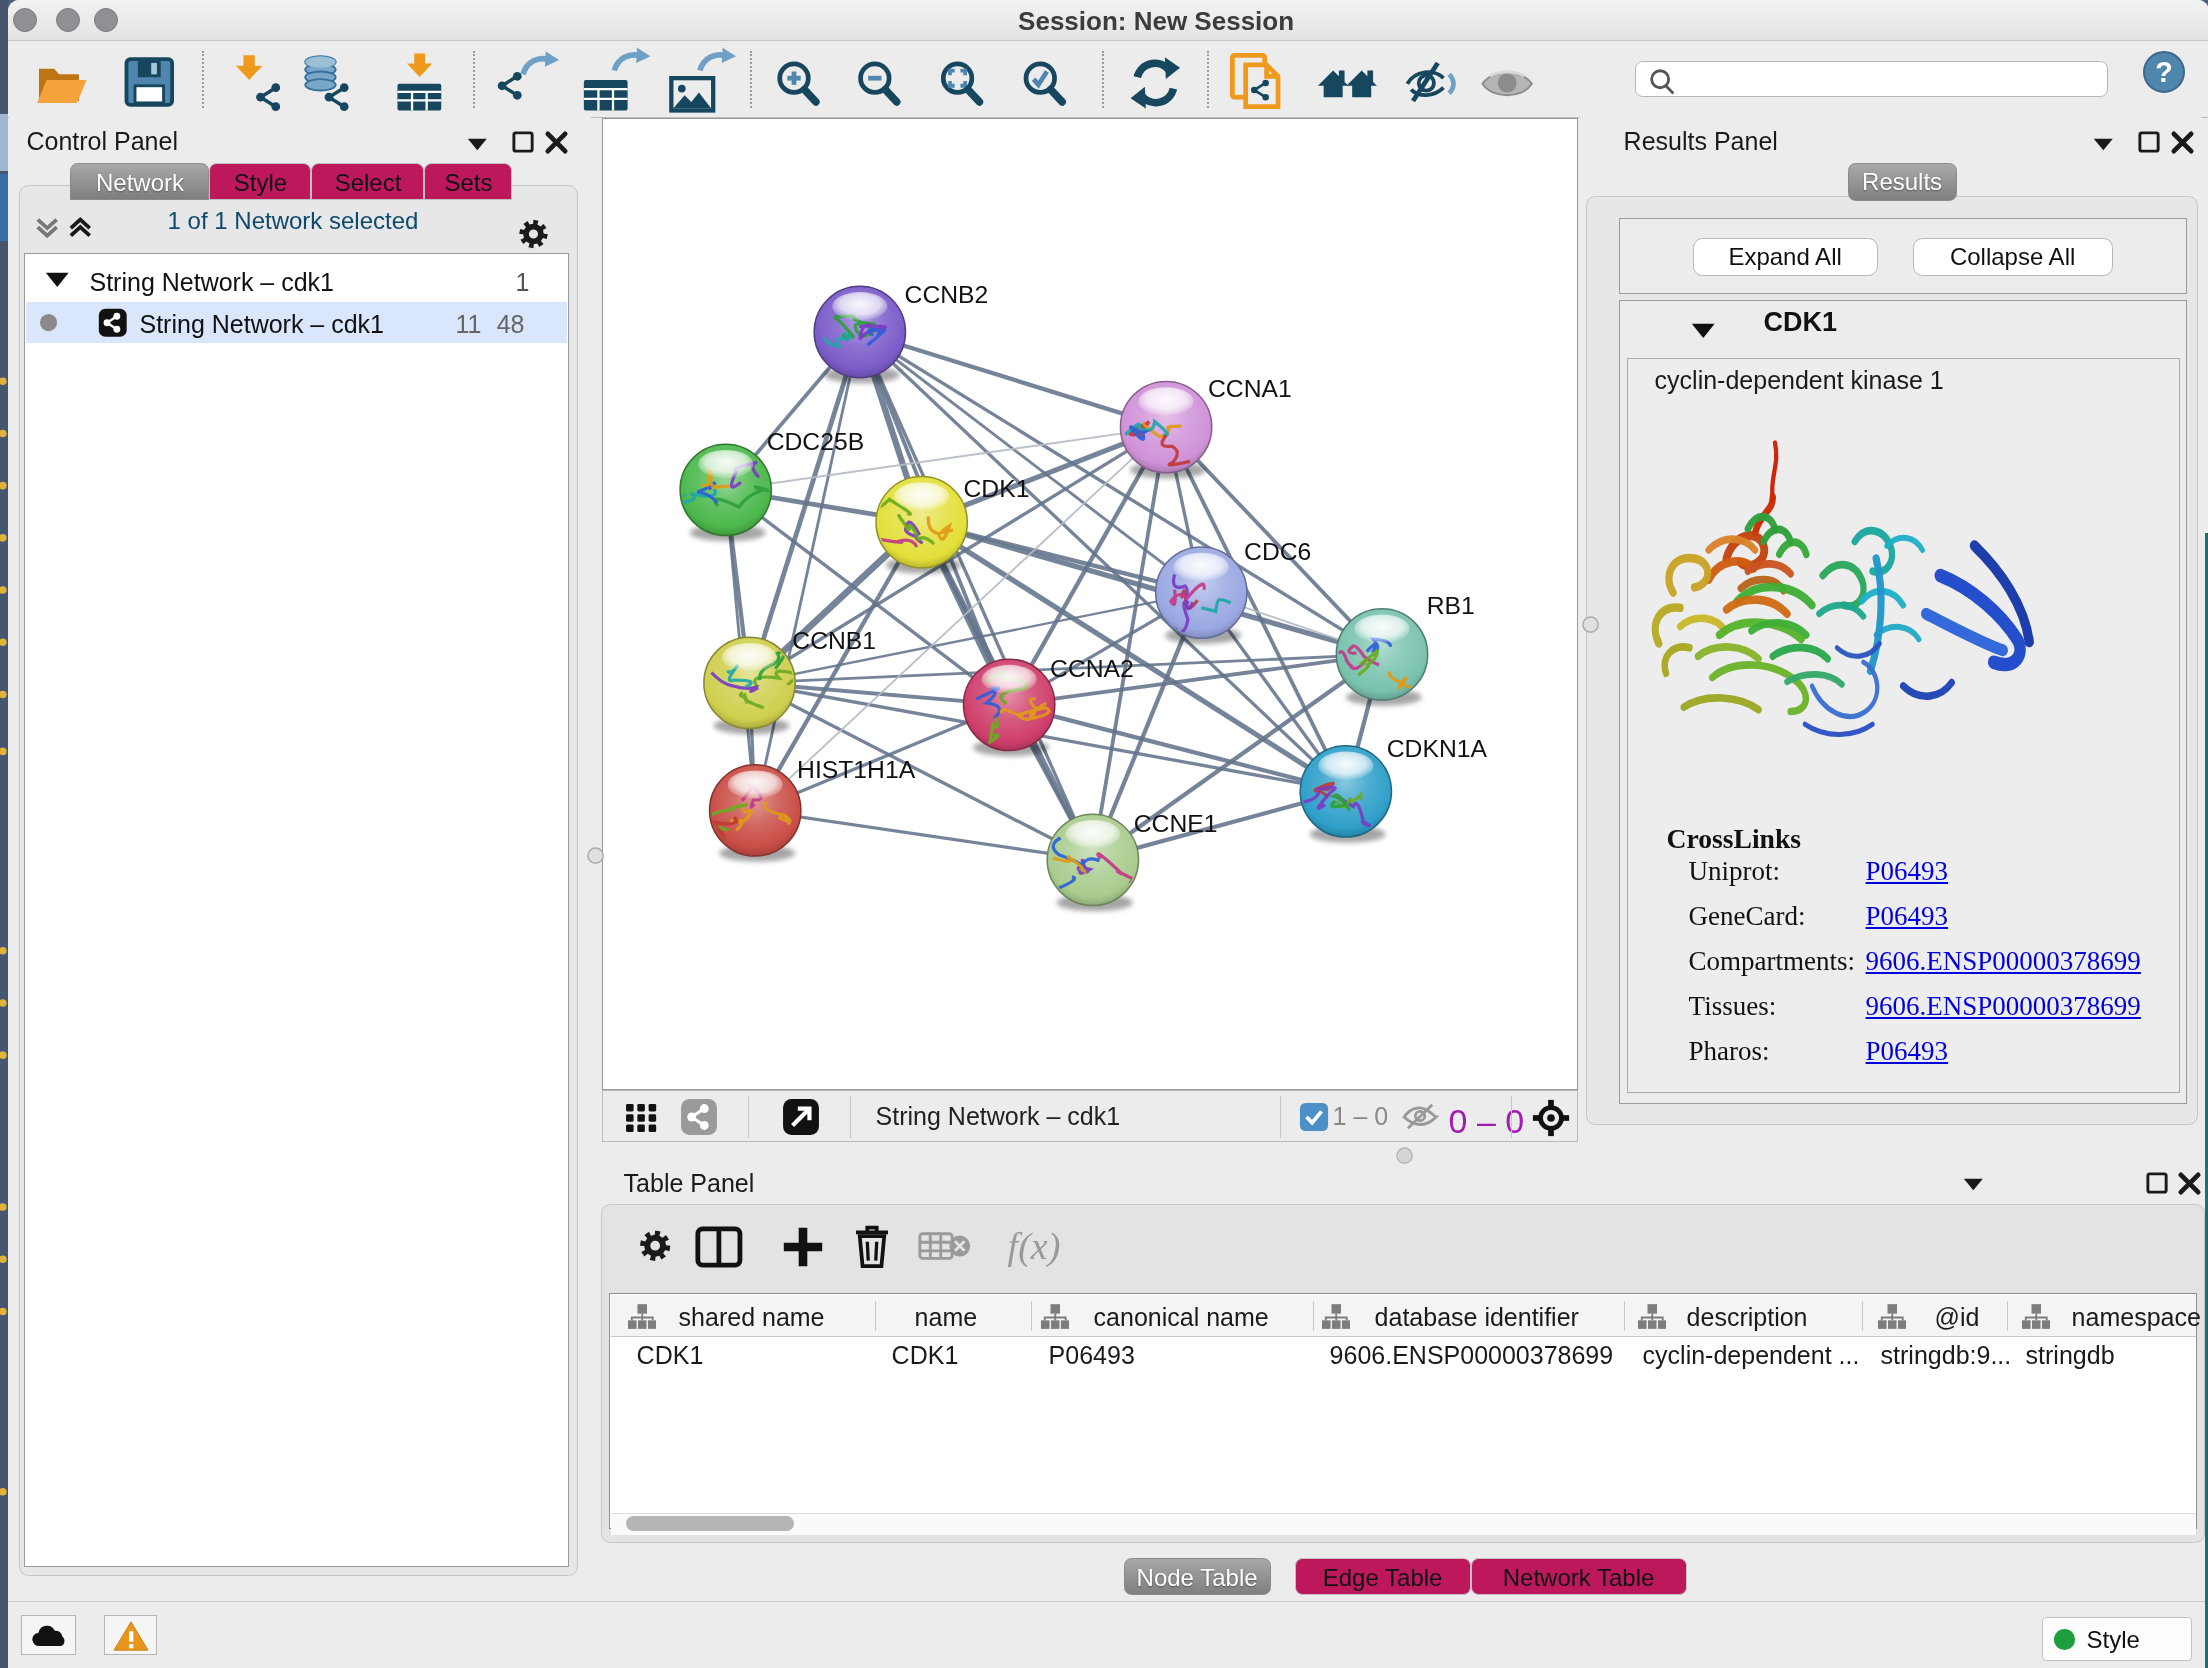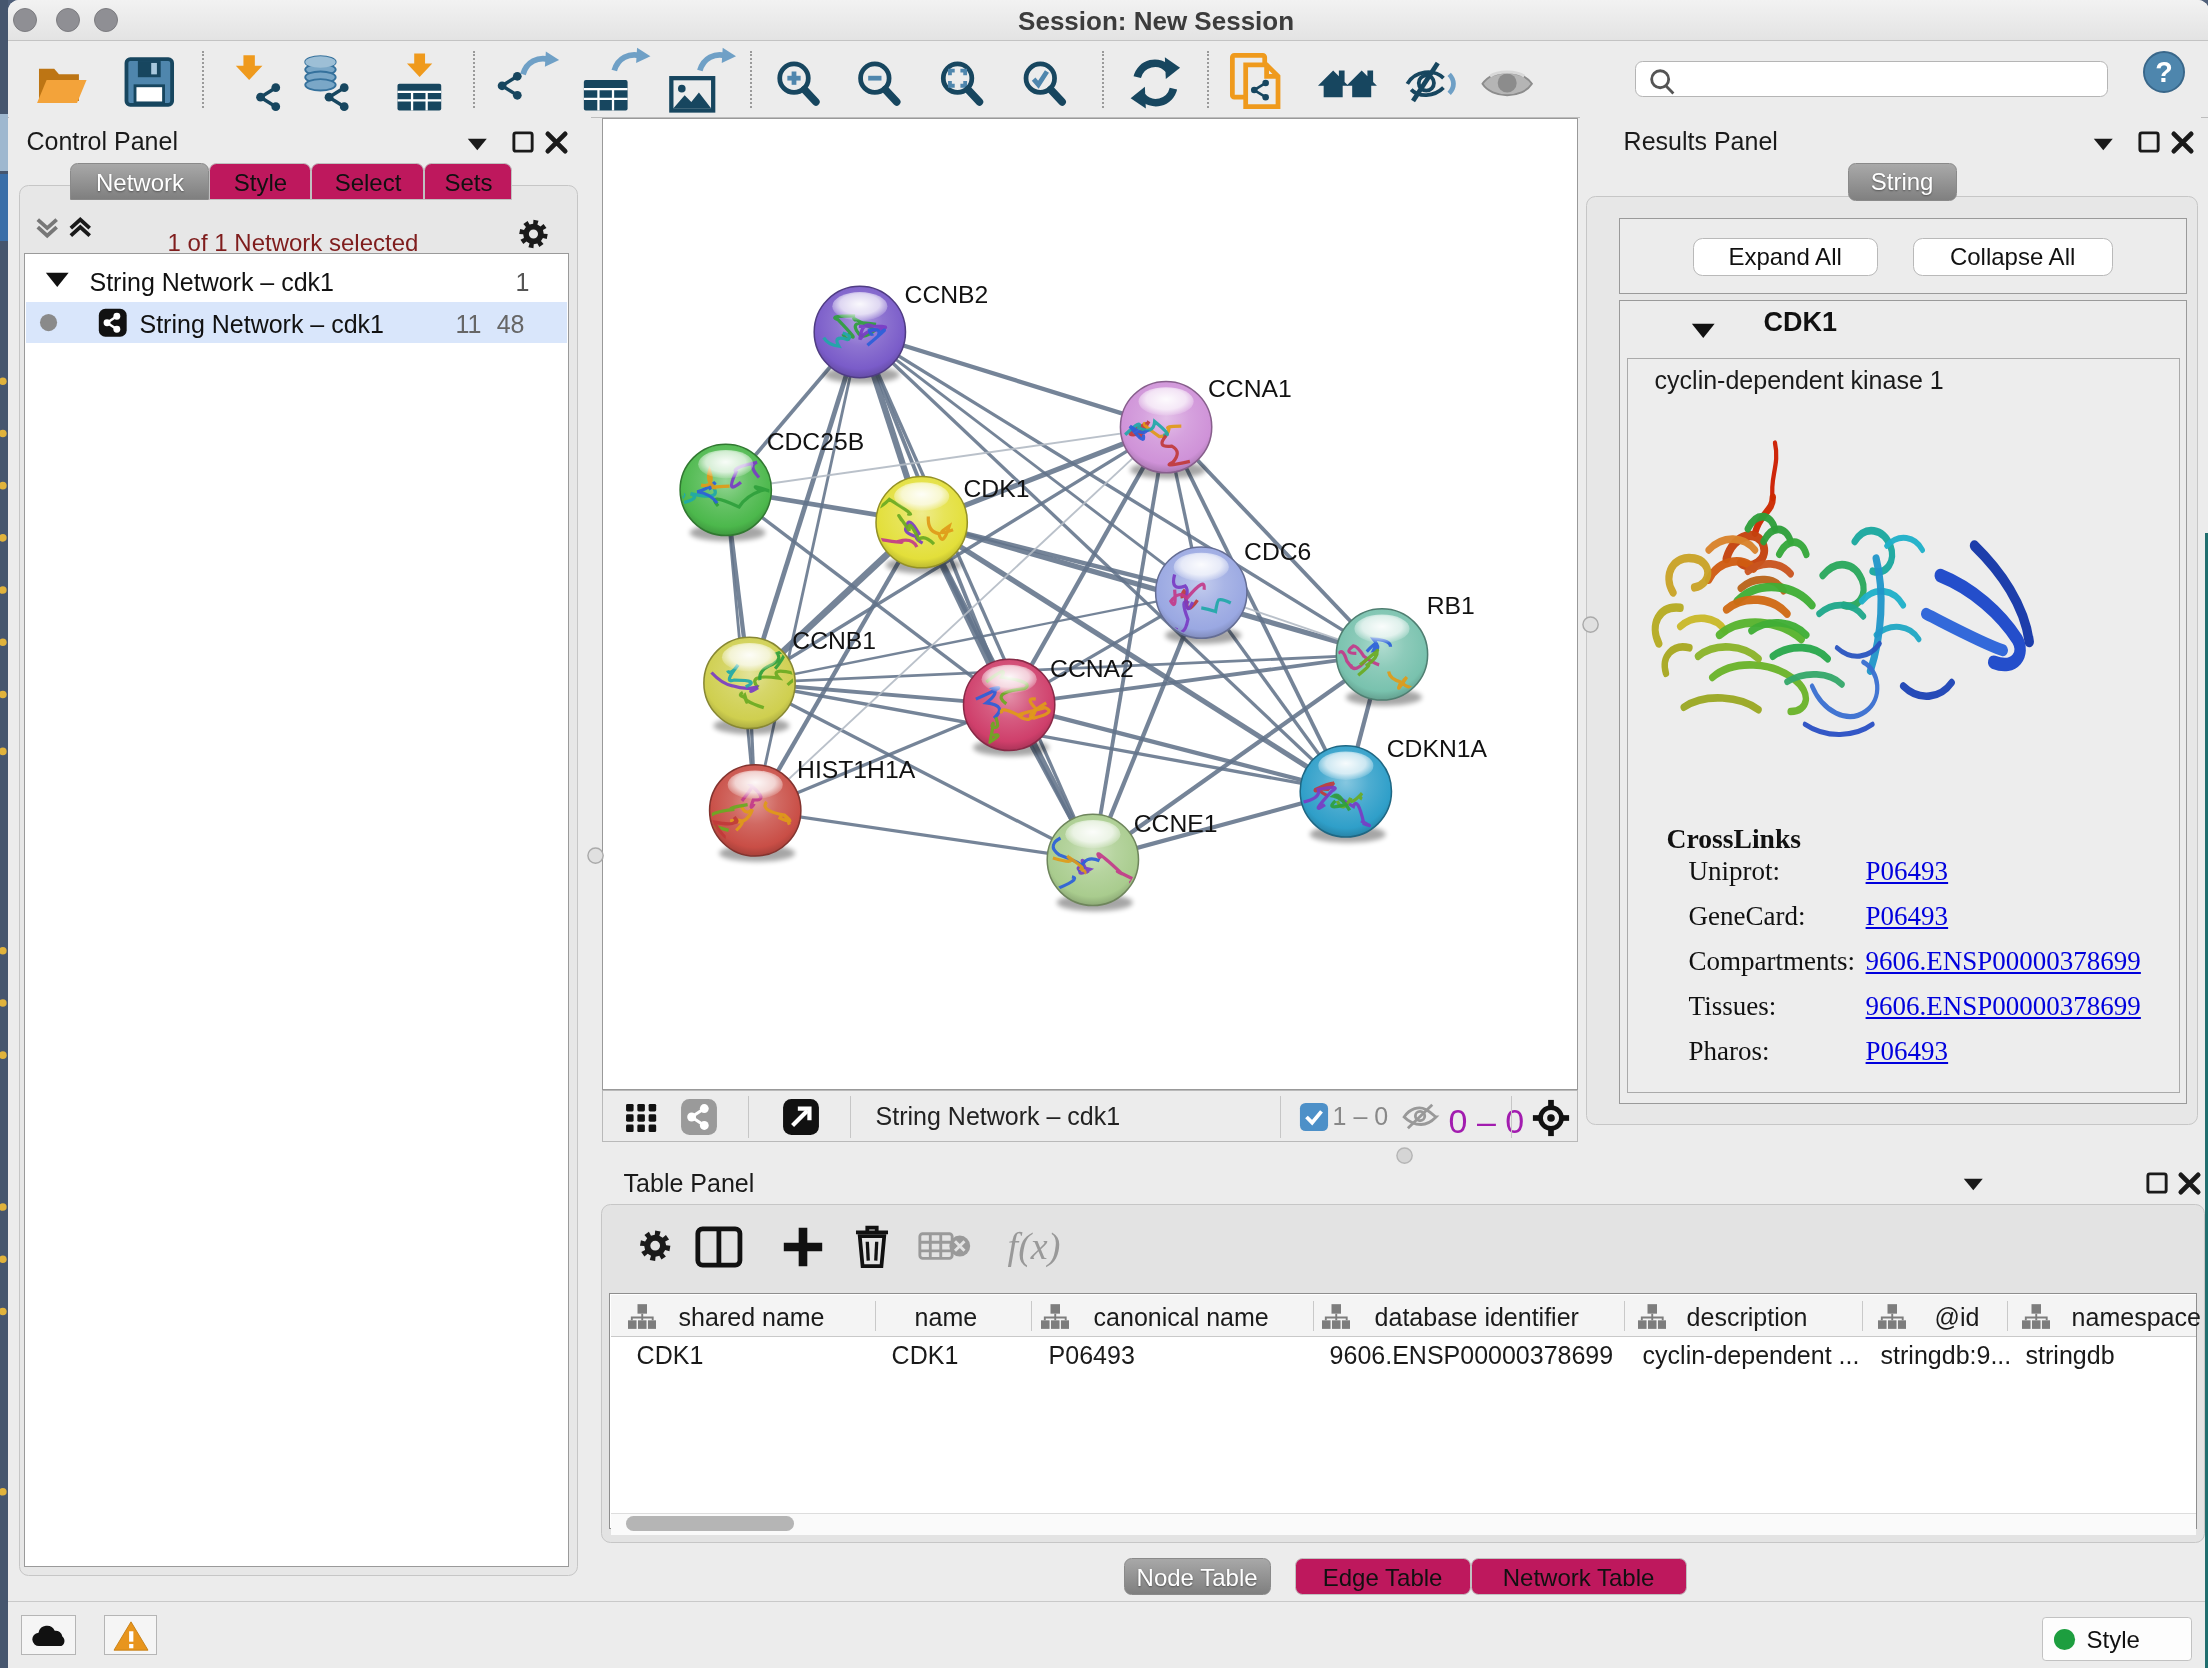--- a/index.html
+++ b/index.html
@@ -93,21 +93,21 @@
   <svg class="abs" style="left:21px;top:95px" width="76" height="34" viewBox="0 0 80 36">
         <g stroke="#777" stroke-width="4" fill="none">
           <path d="M8,8 L18,17 L28,8"></path>
           <path d="M8,16 L18,25 L28,16"></path>
         </g>
         <g stroke="#1a1a1a" stroke-width="4" fill="none">
           <path d="M43,17 L53,8 L63,17"></path>
           <path d="M43,25 L53,16 L63,25"></path>
         </g>
       </svg>
-  <div class="abs" style="left:0;top:112px;width:567px;text-align:center;font-size:24px;color:#7f1d1d;">1 of 1 Network selected</div>
+  <div class="abs" style="left:0;top:90px;width:567px;text-align:center;font-size:24px;color:#0c4a6e;">1 of 1 Network selected</div>
 
   <div class="white abs" style="left:15px;top:136px;width:545px;height:1314px;"></div>
 
   <svg class="abs" style="left:34px;top:152px" width="28.5" height="21" viewBox="0 0 30 22">
         <path d="M3,4 L27,4 L15,19 Z" fill="#111"></path>
       </svg>
   <div class="abs" style="left:80px;top:151px;font-size:25px;color:#111;">String Network – cdk1</div>
   <div class="abs" style="left:480px;top:151px;width:40px;text-align:right;font-size:25px;color:#555;">1</div>
   <div class="abs" style="left:17px;top:185px;width:541px;height:41px;background:#d9e6fb;"></div>
   <svg class="abs" style="left:29.5px;top:196px" width="21" height="21" viewBox="0 0 22 22">
@@ -522,21 +522,21 @@
   <svg class="abs" style="left:510px;top:17px" width="28.5" height="19" viewBox="0 0 30 20">
         <path d="M4,5 L24,5 L14,17 Z" fill="#1a1a1a"></path>
       </svg>
   <svg class="abs" style="left:557px;top:13.3px" width="25" height="25" viewBox="0 0 26 26">
         <rect x="3" y="3" width="19" height="19" fill="none" stroke="#1a1a1a" stroke-width="3" rx="2"></rect>
       </svg>
   <svg class="abs" style="left:590px;top:13.3px" width="25" height="25" viewBox="0 0 26 26">
         <path d="M4,4 L22,22 M22,4 L4,22" stroke="#1a1a1a" stroke-width="5" stroke-linecap="round"></path>
       </svg>
   <div class="panelbox" style="left:6.7px;top:79px;width:612px;height:929px;"></div>
-  <div class="abs" style="left:268px;top:46px;width:107px;height:36px;background:linear-gradient(#a9a9a9,#808080);border:1px solid #8a8a8a;border-radius:7.6px;text-align:center;line-height:36px;font-size:24px;color:#fff;text-shadow:0 1px 1.9px rgba(0,0,0,0.4);">String</div>
+  <div class="abs" style="left:268px;top:46px;width:107px;height:36px;background:linear-gradient(#a9a9a9,#808080);border:1px solid #8a8a8a;border-radius:7.6px;text-align:center;line-height:36px;font-size:24px;color:#fff;text-shadow:0 1px 1.9px rgba(0,0,0,0.4);">Results</div>
 
   <div class="abs" style="left:39px;top:101px;width:568px;height:76px;border:1.9px solid #9a9a9a;box-sizing:border-box;background:#ececec;"></div>
   <div class="btn" style="left:113px;top:121px;width:185px;height:38px;line-height:36px;">Expand All</div>
   <div class="btn" style="left:333px;top:121px;width:200px;height:38px;line-height:36px;">Collapse All</div>
 
   <div class="abs" style="left:39px;top:183px;width:568px;height:804px;border:1.9px solid #9a9a9a;box-sizing:border-box;background:#ececec;"></div>
   <svg class="abs" style="left:109px;top:203px" width="28.5" height="21" viewBox="0 0 30 22">
         <path d="M3,4 L27,4 L15,19 Z" fill="#111"></path>
       </svg>
   <div class="abs" style="left:184px;top:190px;font-size:27px;font-weight:700;color:#111;">CDK1</div>

